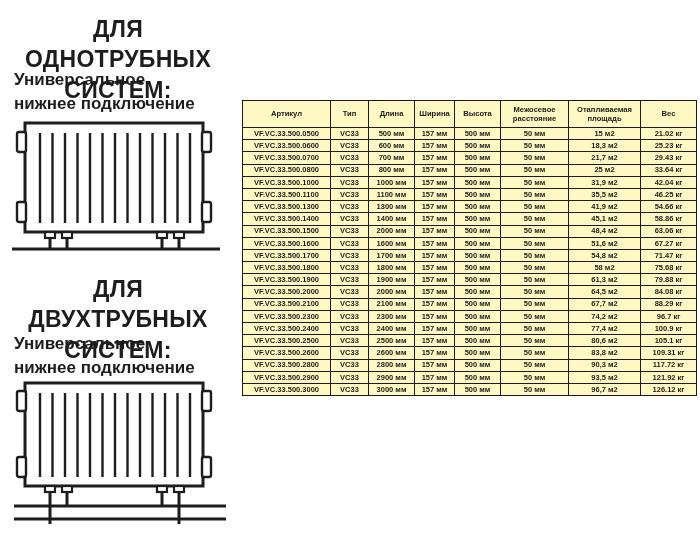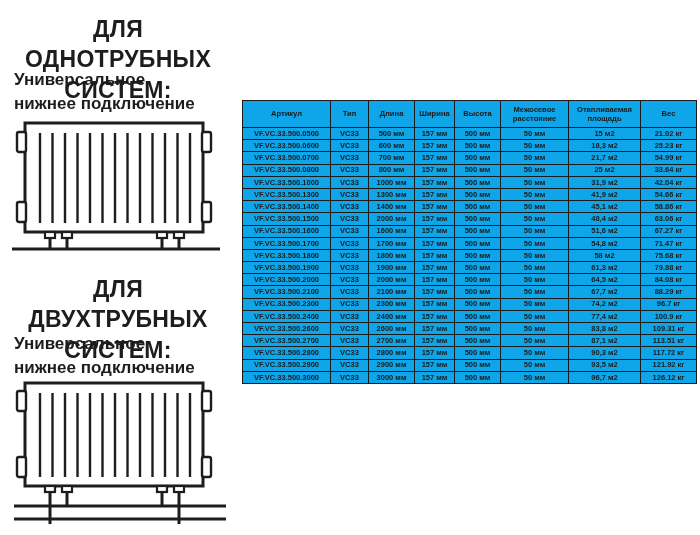--- a/index.html
+++ b/index.html
@@ -47,21 +47,21 @@
 
   .table-wrap {
     position: absolute;
     left: 242px; top: 100px;
     width: 454px;
   }
   table.spec-table {
     border-collapse: collapse;
     table-layout: fixed;
     width: 454px;
-    background: #0ea5e9;
+    background: #fef9c3;
   }
   .spec-table th, .spec-table td {
     border: 1.6px solid #1b1b1b;
     font-weight: bold;
     text-align: center;
     vertical-align: middle;
     padding: 0 1px;
     overflow: hidden;
     white-space: nowrap;
     color: #1c1c1c;
@@ -225,21 +225,21 @@
     <td>25.23 кг</td>
   </tr>
         <tr>
     <td>VF.VC.33.500.0700</td>
     <td>VC33</td>
     <td>700 мм</td>
     <td>157 мм</td>
     <td>500 мм</td>
     <td>50 мм</td>
     <td>21,7 м2</td>
-    <td>54.99 кг</td>
+    <td>29.43 кг</td>
   </tr>
         <tr>
     <td>VF.VC.33.500.0800</td>
     <td>VC33</td>
     <td>800 мм</td>
     <td>157 мм</td>
     <td>500 мм</td>
     <td>50 мм</td>
     <td>25 м2</td>
     <td>33.64 кг</td>
@@ -248,20 +248,30 @@
     <td>VF.VC.33.500.1000</td>
     <td>VC33</td>
     <td>1000 мм</td>
     <td>157 мм</td>
     <td>500 мм</td>
     <td>50 мм</td>
     <td>31,9 м2</td>
     <td>42.04 кг</td>
   </tr>
         <tr>
+    <td>VF.VC.33.500.1100</td>
+    <td>VC33</td>
+    <td>1100 мм</td>
+    <td>157 мм</td>
+    <td>500 мм</td>
+    <td>50 мм</td>
+    <td>35,5 м2</td>
+    <td>46.25 кг</td>
+  </tr>
+        <tr>
     <td>VF.VC.33.500.1300</td>
     <td>VC33</td>
     <td>1300 мм</td>
     <td>157 мм</td>
     <td>500 мм</td>
     <td>50 мм</td>
     <td>41,9 м2</td>
     <td>54.66 кг</td>
   </tr>
         <tr>
@@ -358,38 +368,38 @@
     <td>VF.VC.33.500.2400</td>
     <td>VC33</td>
     <td>2400 мм</td>
     <td>157 мм</td>
     <td>500 мм</td>
     <td>50 мм</td>
     <td>77,4 м2</td>
     <td>100.9 кг</td>
   </tr>
         <tr>
+    <td>VF.VC.33.500.2500</td>
+    <td>VC33</td>
+    <td>2500 мм</td>
+    <td>157 мм</td>
+    <td>500 мм</td>
+    <td>50 мм</td>
+    <td>80,6 м2</td>
+    <td>105.1 кг</td>
+  </tr>
+        <tr>
     <td>VF.VC.33.500.2600</td>
     <td>VC33</td>
     <td>2600 мм</td>
     <td>157 мм</td>
     <td>500 мм</td>
     <td>50 мм</td>
     <td>83,8 м2</td>
     <td>109.31 кг</td>
-  </tr>
-        <tr>
-    <td>VF.VC.33.500.2700</td>
-    <td>VC33</td>
-    <td>2700 мм</td>
-    <td>157 мм</td>
-    <td>500 мм</td>
-    <td>50 мм</td>
-    <td>87,1 м2</td>
-    <td>113.51 кг</td>
   </tr>
         <tr>
     <td>VF.VC.33.500.2800</td>
     <td>VC33</td>
     <td>2800 мм</td>
     <td>157 мм</td>
     <td>500 мм</td>
     <td>50 мм</td>
     <td>90,3 м2</td>
     <td>117.72 кг</td>

